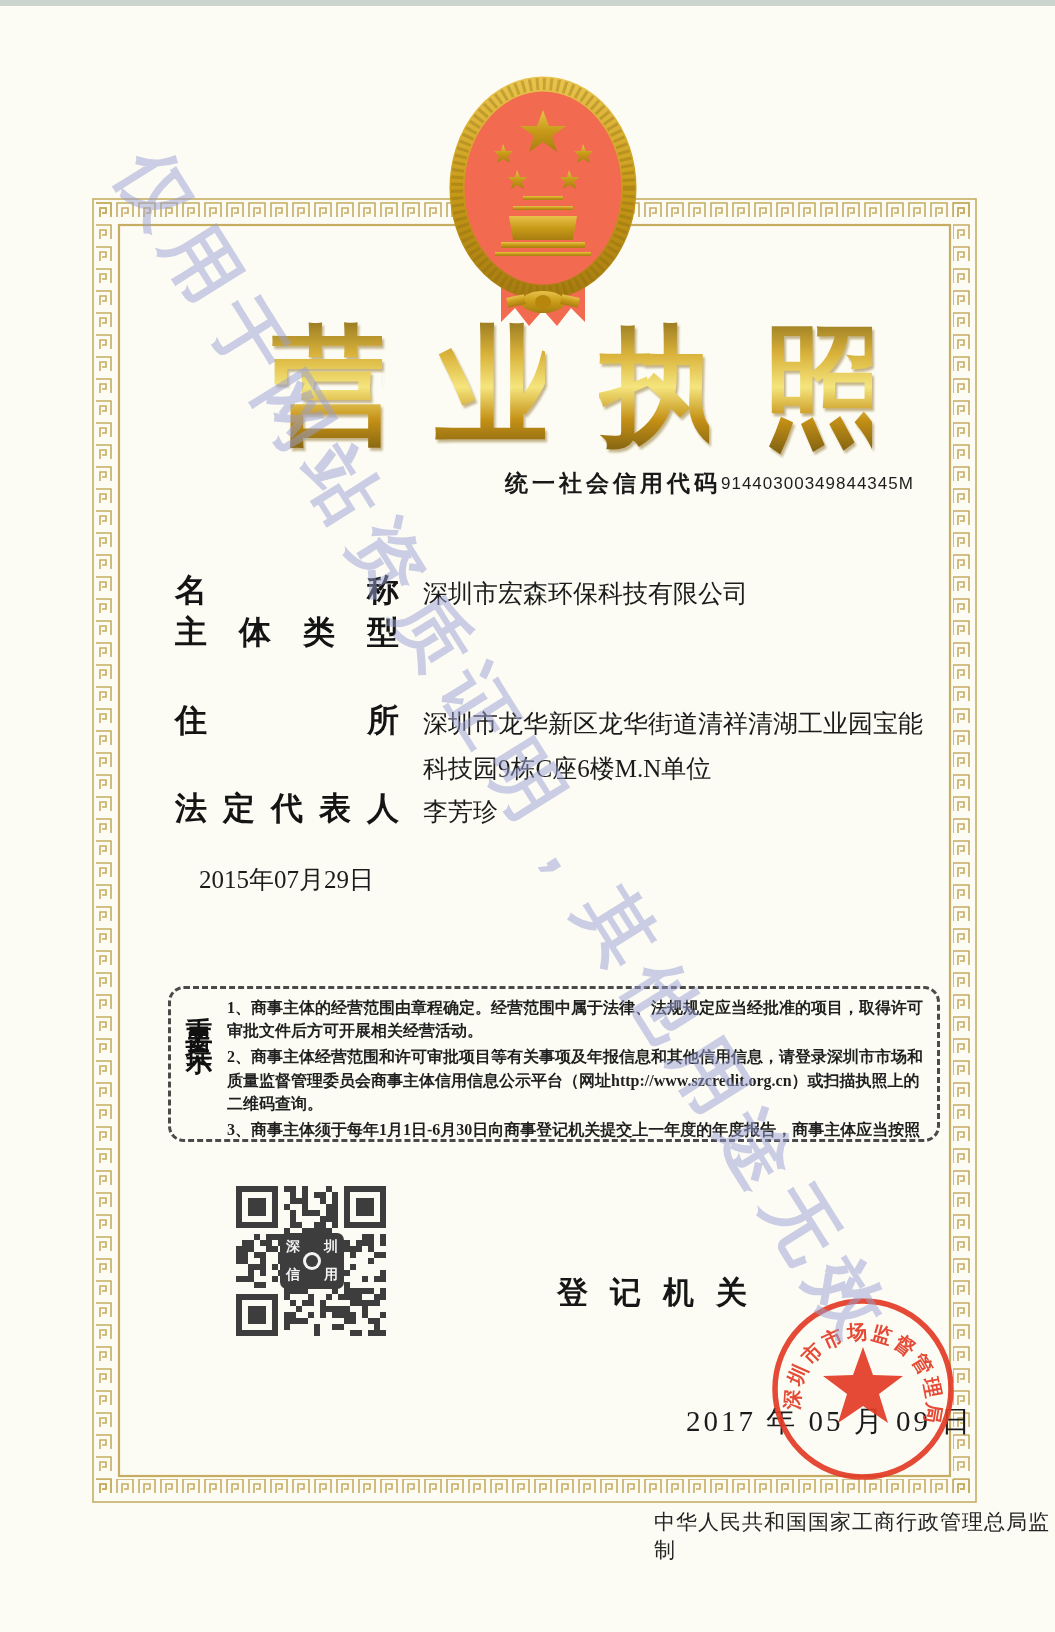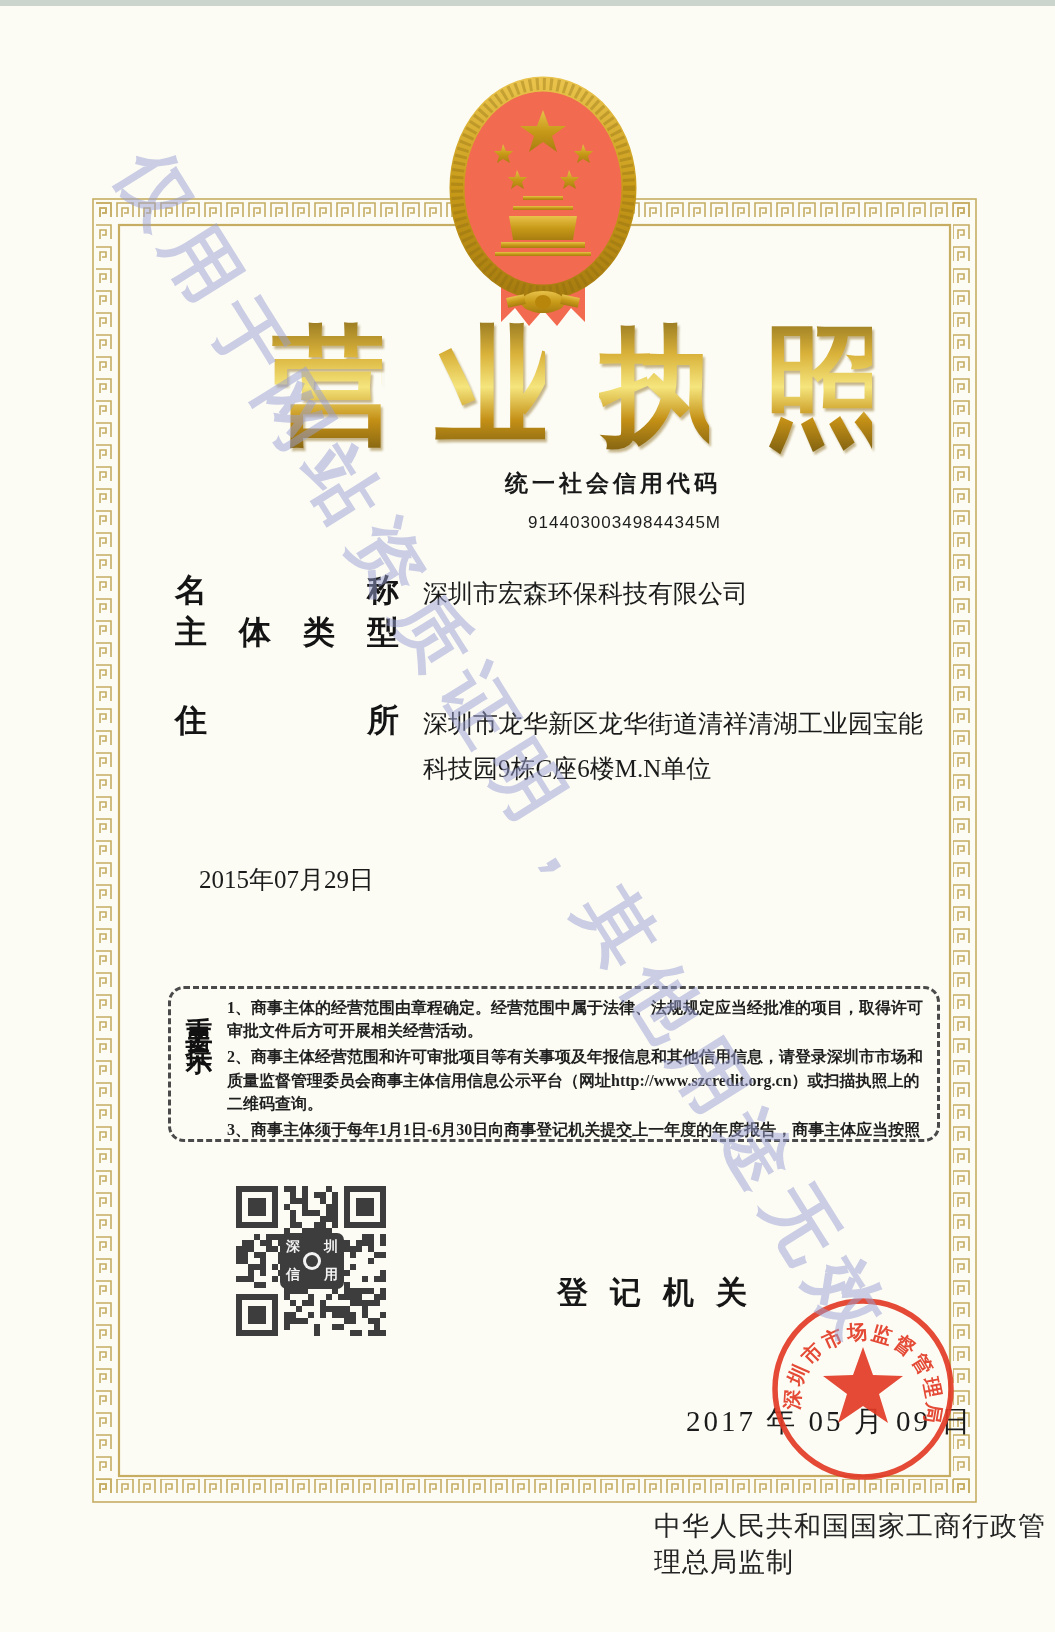--- a/index.html
+++ b/index.html
@@ -15,21 +15,21 @@
 
   
   .title-row{position:absolute;left:272px;top:312px;width:600px;height:150px;
              display:flex;justify-content:space-between;z-index:4;}
   .title-char{font-size:128px;line-height:148px;font-weight:900;width:110px;text-align:center;
               background:linear-gradient(180deg,#8a6d1c 0%,#d9b23a 28%,#f5e57d 50%,#c49016 72%,#6e5510 100%);
               -webkit-background-clip:text;background-clip:text;color:transparent;
               filter:drop-shadow(2px 3px 1px rgba(130,95,10,.45));}
 
   
-  .credit{position:absolute;left:505px;top:468px;display:flex;align-items:flex-end;gap:14px;z-index:4;flex-direction:column;}
+  .credit{position:absolute;left:505px;top:468px;display:flex;align-items:center;z-index:4;}
   .credit .lbl{font-size:23px;font-weight:700;color:#191919;letter-spacing:4px;}
   .credit .code{font-family:Liberation Sans, sans-serif;font-size:17px;color:#1d1d1d;letter-spacing:1px;}
 
   
   .row{position:absolute;left:175px;display:flex;z-index:4;}
   .row .lbl{width:224px;font-weight:700;font-size:32px;color:#141414;
             text-align:justify;text-align-last:justify;line-height:40px;}
   .row .val{margin-left:24px;width:515px;font-family:"Liberation Serif",serif;
             font-size:25px;color:#1b1b1b;line-height:45px;padding-top:1px;}
   .r-name{top:570px}.r-type{top:612px}.r-addr{top:700px}.r-legal{top:788px}.r-est{top:856px}
@@ -57,21 +57,21 @@
 
   
   .reg-label{position:absolute;left:557px;top:1272px;font-size:31px;font-weight:700;
              letter-spacing:22px;color:#161616;z-index:4;}
   .reg-date{position:absolute;left:686px;top:1402px;font-family:"Liberation Serif",serif;
             font-size:29px;color:#1b1b1b;letter-spacing:3px;z-index:4;}
   .seal{position:absolute;left:760px;top:1286px;width:206px;height:206px;z-index:40;opacity:.92;}
 
   
   .footer{position:absolute;left:654px;top:1508px;font-family:"Liberation Serif",serif;
-          font-size:27px;color:#242424;z-index:4;letter-spacing:1px;}
+          font-size:21px;color:#242424;z-index:4;letter-spacing:1px;}
 
   
   .watermark{position:absolute;left:178px;top:132px;z-index:60;white-space:nowrap;
              transform:rotate(58deg);transform-origin:0 0;font-size:74px;font-weight:700;
              letter-spacing:13px;color:#9aa0d2;opacity:.5;pointer-events:none;}
 </style>
 </head>
 <body>
 
 <div id="page">
@@ -139,20 +139,24 @@
   <div class="row r-name">
     <div class="lbl">名称</div>
     <div class="val">深圳市宏森环保科技有限公司</div>
   </div>
   <div class="row r-type">
     <div class="lbl">主体类型</div>
   </div>
   <div class="row r-addr">
     <div class="lbl">住所</div>
     <div class="val">深圳市龙华新区龙华街道清祥清湖工业园宝能科技园9栋C座6楼M.N单位</div>
+  </div>
+  <div class="row r-legal">
+    <div class="lbl">法定代表人</div>
+    <div class="val">李芳珍</div>
   </div>
   <div class="row r-est">
     <div class="val">2015年07月29日</div>
   </div>
 
   <div class="notice">
     <div class="side">重要提示</div>
     <div class="body">
       <p>1、商事主体的经营范围由章程确定。经营范围中属于法律、法规规定应当经批准的项目，取得许可审批文件后方可开展相关经营活动。</p>
       <p>2、商事主体经营范围和许可审批项目等有关事项及年报信息和其他信用信息，请登录深圳市市场和质量监督管理委员会商事主体信用信息公示平台（网址http://www.szcredit.org.cn）或扫描执照上的二维码查询。</p>

